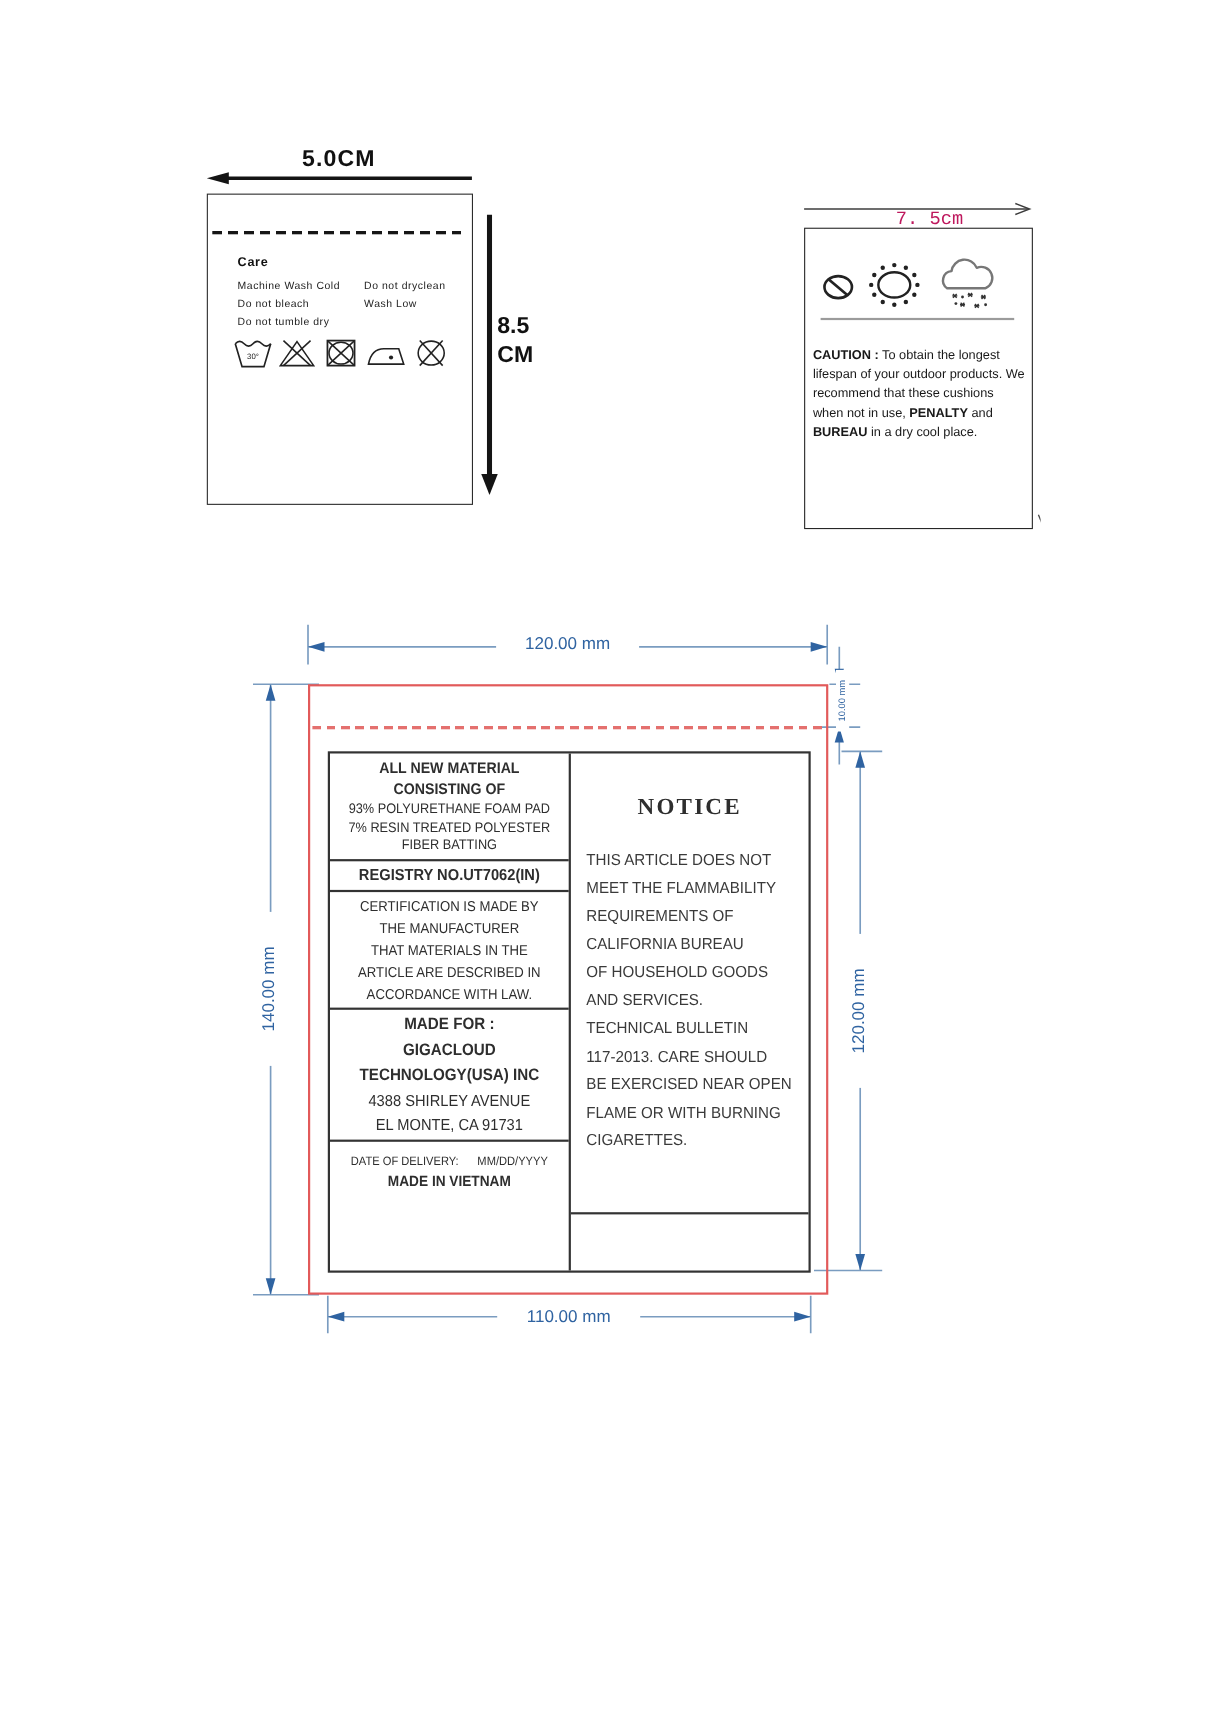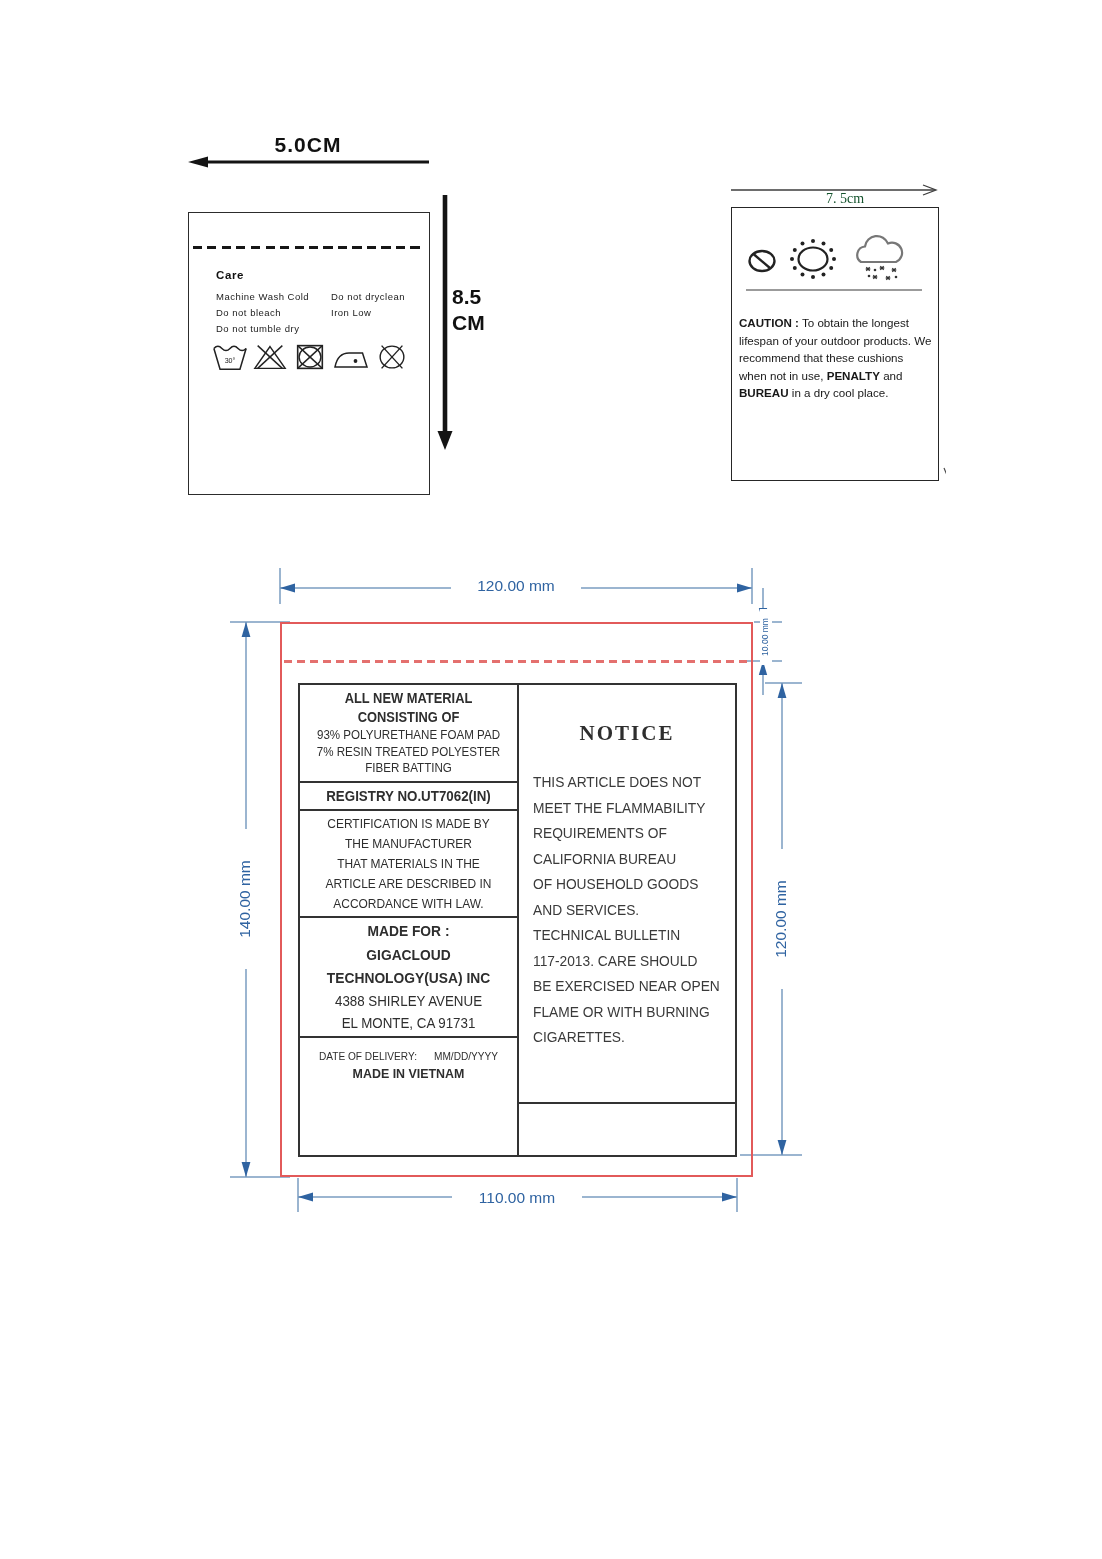--- a/index.html
+++ b/index.html
@@ -9,21 +9,21 @@
   .center{text-align:center;}
   
   .care-dim{font-weight:bold;font-size:21px;letter-spacing:1px;color:#111;}
   .care-box{border:1.4px solid #2c2c2c;background:#fff;}
   .care-dash{height:2.6px;background:repeating-linear-gradient(90deg,#161616 0 9px,transparent 9px 14.5px);}
   .care-title{font-weight:bold;font-size:11.5px;letter-spacing:.6px;color:#111;}
   .care-line{font-size:9.5px;letter-spacing:.5px;color:#222;white-space:nowrap;}
   .care-syms{display:flex;gap:4px;align-items:flex-end;}
   .care-h{font-weight:bold;font-size:21px;line-height:26px;color:#111;}
   
-  .cau-dim{font-family:Liberation Serif, serif;font-size:14px;color:#14532d;}
+  .cau-dim{font-family:Liberation Mono, monospace;font-size:17px;color:#be185d;}
   .cau-box{border:1.6px solid #262626;background:#fff;}
   .cau-div{height:2px;background:#9b9b9b;}
   .cau-text{font-size:11.6px;line-height:17.6px;color:#181818;}
   .clip{overflow:hidden;white-space:nowrap;font-size:11.5px;color:#333;}
   
   .red-rect{border:2px solid #e25a5a;box-sizing:border-box;}
   .red-dash{height:2.6px;background:repeating-linear-gradient(90deg,#e4706e 0 8px,transparent 8px 13px);}
   .law-table{border:2px solid #333;box-sizing:border-box;display:flex;background:transparent;}
   .lcol{width:219px;box-sizing:border-box;border-right:2px solid #333;display:flex;flex-direction:column;}
   .rcol{flex:1;display:flex;flex-direction:column;}
@@ -52,28 +52,28 @@
 
 <div id="canvas">
 
   <div class="abs care-dim center" style="left:188px;top:133px;width:240px;">5.0CM</div>
 
   <svg class="abs" style="left:188px;top:154px;" width="242" height="16">
     <line x1="241" y1="8" x2="16" y2="8" stroke="#141414" stroke-width="3.2"></line>
     <polygon points="0,8 20,2.5 20,13.5" fill="#141414"></polygon>
   </svg>
 
-  <div class="abs care-box" style="left:188px;top:176px;width:240px;height:281px;margin-top:36px;">
+  <div class="abs care-box" style="left:188px;top:176px;width:240px;height:281px;">
     <div class="abs care-dash" style="left:4px;right:4px;top:33px;"></div>
     <div class="abs care-title" style="left:27px;top:56px;">Care</div>
 
     <div class="abs care-line" style="left:27px;top:78px;">Machine Wash Cold</div>
     <div class="abs care-line" style="left:142px;top:78px;">Do not dryclean</div>
     <div class="abs care-line" style="left:27px;top:94px;">Do not bleach</div>
-    <div class="abs care-line" style="left:142px;top:94px;">Iron Low</div>
+    <div class="abs care-line" style="left:142px;top:94px;">Wash Low</div>
     <div class="abs care-line" style="left:27px;top:110px;">Do not tumble dry</div>
 
     <div class="abs care-syms" style="left:23px;top:128px;">
       <svg width="36" height="32" viewBox="0 0 38 32">
         <path d="M2 7 L8.5 29 L29.5 29 L36 7" fill="none" stroke="#222" stroke-width="1.6"></path>
         <path d="M2 7 Q6.2 2.5 10.5 7 T19 7 T27.5 7 T36 7" fill="none" stroke="#222" stroke-width="1.6"></path>
         <text x="19" y="22" font-size="7.5" text-anchor="middle" fill="#222">30°</text>
       </svg>
       <svg width="36" height="32" viewBox="0 0 38 32">
         <path d="M19 5 L35 28 L3 28 Z" fill="none" stroke="#222" stroke-width="1.5"></path>

